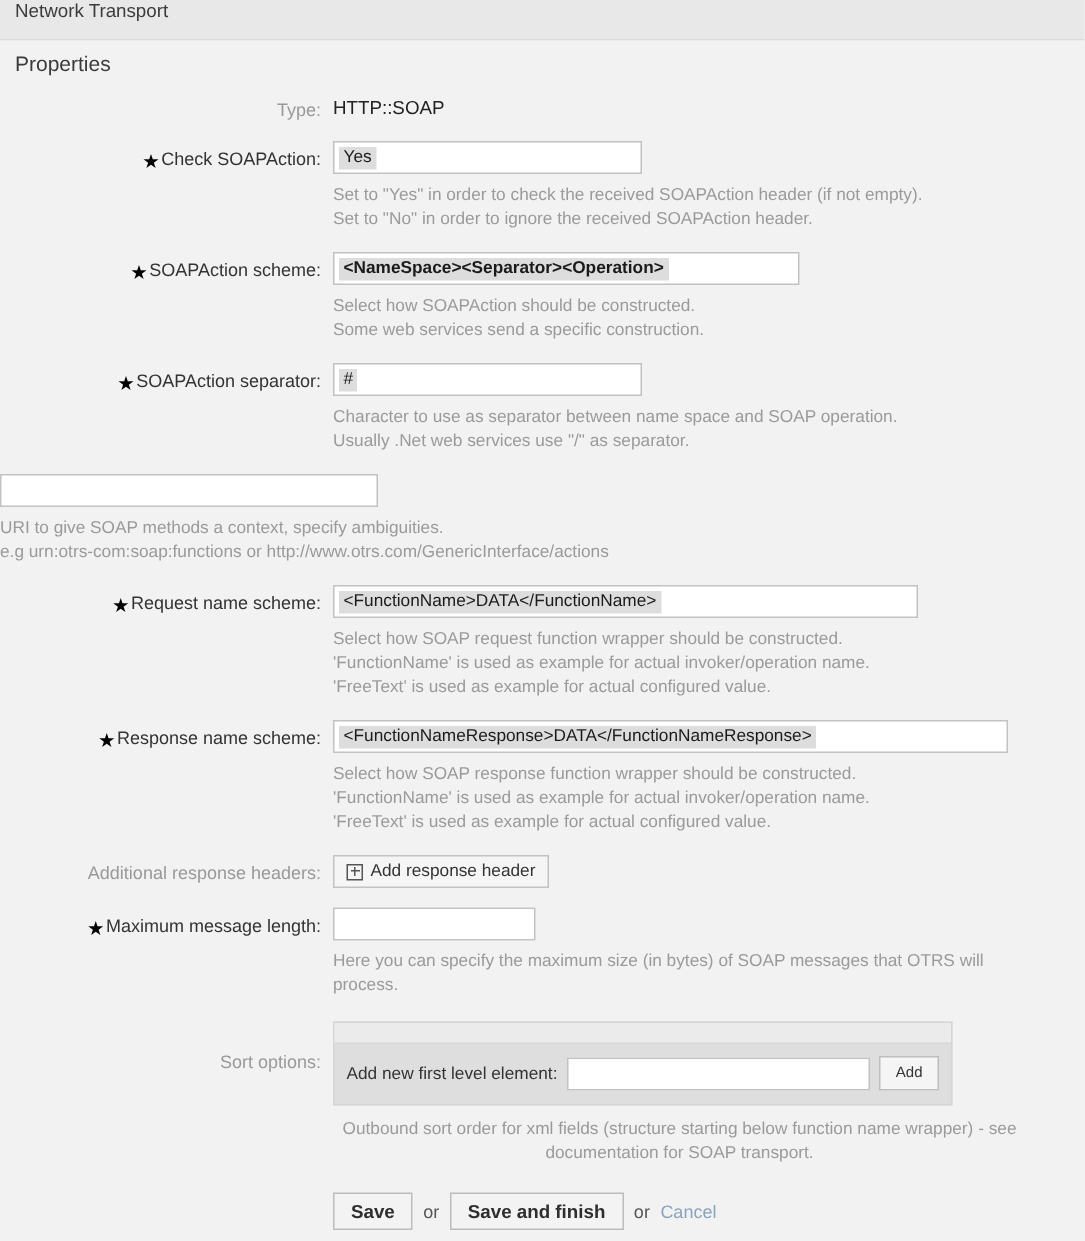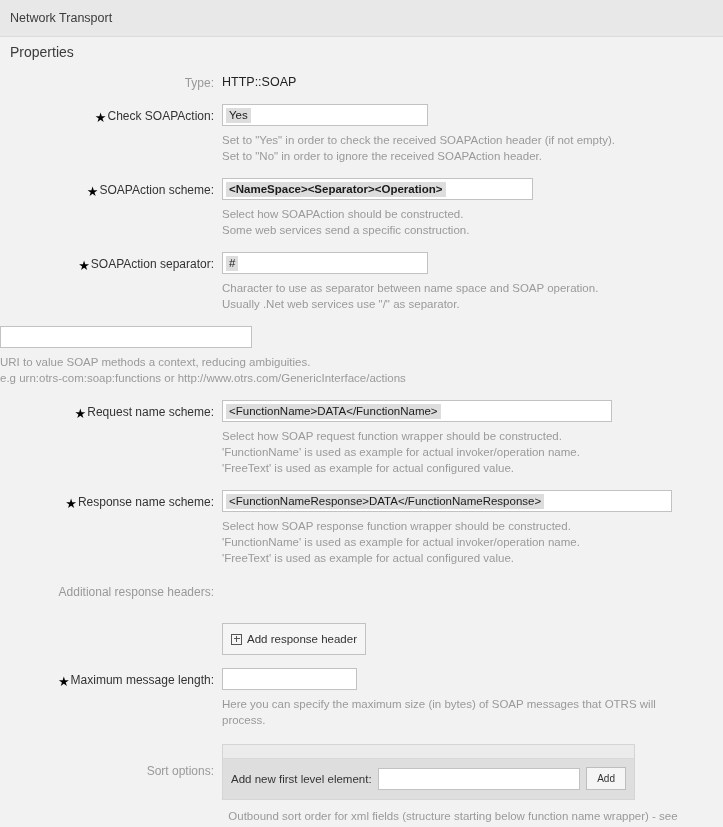--- a/index.html
+++ b/index.html
@@ -11,25 +11,24 @@
     height: 827px;
     background: #f2f2f2;
     font-family: "Liberation Sans", sans-serif;
     font-size: 12px;
     color: #333333;
     overflow: hidden;
   }
 
   
   .widget-header {
-    height: 37px;
+    height: 27px;
     background: #e8e8e8;
     border-bottom: 1px solid #dcdcdc;
     display: flex;
-    align-items: center;
     padding: 0 0 0 10px;
     box-sizing: border-box;
   }
   .widget-header .title {
     font-size: 12.5px;
     color: #3b3b3b;
   }
 
   .section-header {
     height: 30px;
@@ -121,29 +120,28 @@
     max-width: 450px;
   }
   .hint.wide { max-width: 462px; }
 
   
   .btn {
     display: inline-flex;
     align-items: center;
     gap: 5px;
     box-sizing: border-box;
-    height: 32px;
+    height: 22px;
     padding: 0 8px;
     background: #f5f5f5;
     border: 1px solid #c2c2c2;
     font-family: "Liberation Sans", sans-serif;
     font-size: 11.5px;
     color: #333333;
     cursor: pointer;
-    margin-top: 43px;
   }
   .plus-box {
     display: inline-block;
     width: 9px;
     height: 9px;
     border: 1px solid #555555;
     position: relative;
   }
   .plus-box::before, .plus-box::after {
     content: "";
@@ -289,21 +287,21 @@
         <div>Character to use as separator between name space and SOAP operation.</div>
         <div>Usually .Net web services use "/" as separator.</div>
       </div>
     </div>
   </div>
 
   <div class="row">
     <div class="field-col">
       <input class="inp w-ns" type="text" value="" style="">
       <div class="hint wide">
-        <div>URI to value SOAP methods a context, reducing ambiguities.</div>
+        <div>URI to give SOAP methods a context, specify ambiguities.</div>
         <div>e.g urn:otrs-com:soap:functions or http://www.otrs.com/GenericInterface/actions</div>
       </div>
     </div>
   </div>
 
   <div class="row">
     <div class="label-col">
       <span class="star">★</span><span>Request name scheme:</span>
     </div>
     <div class="field-col">

